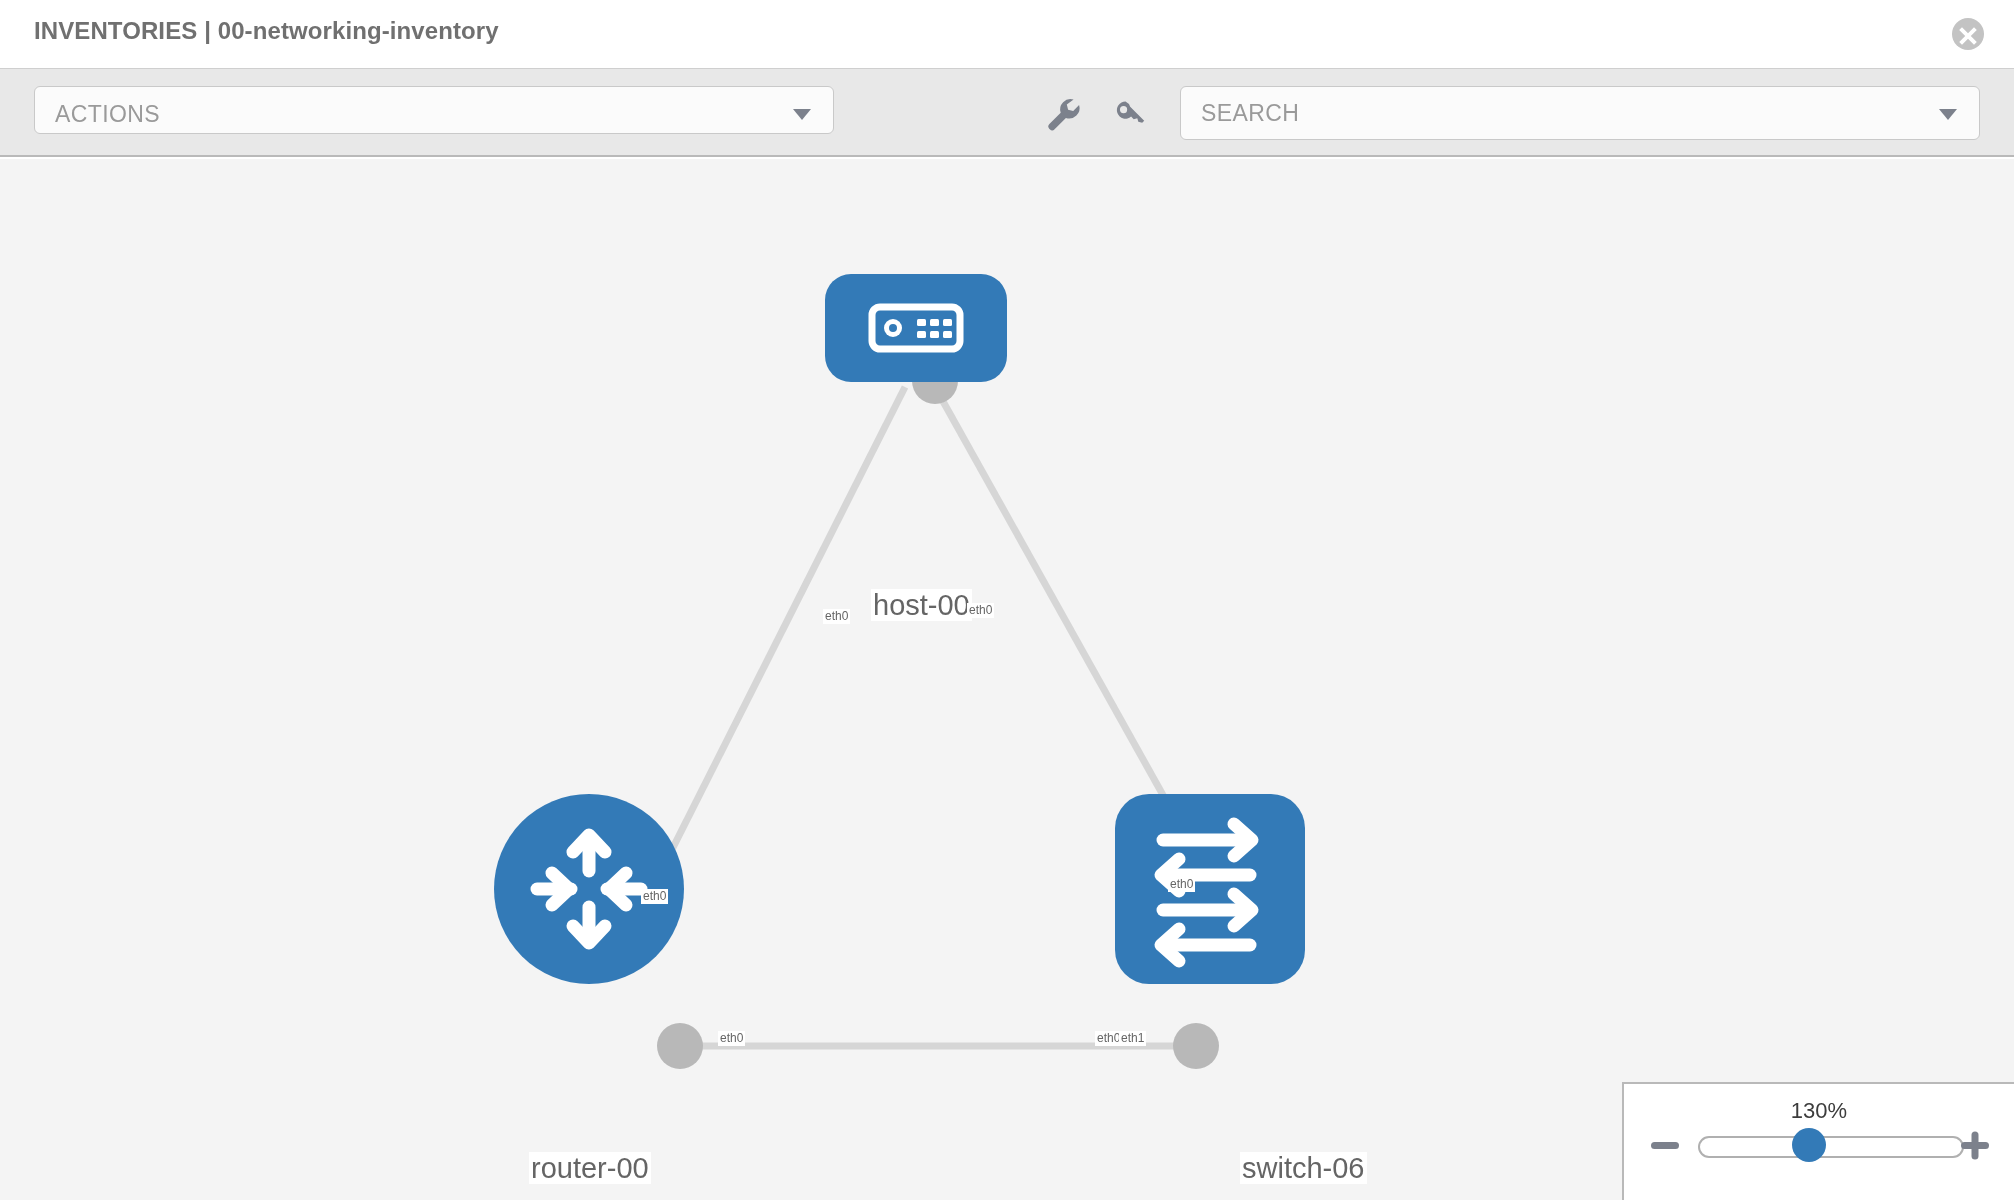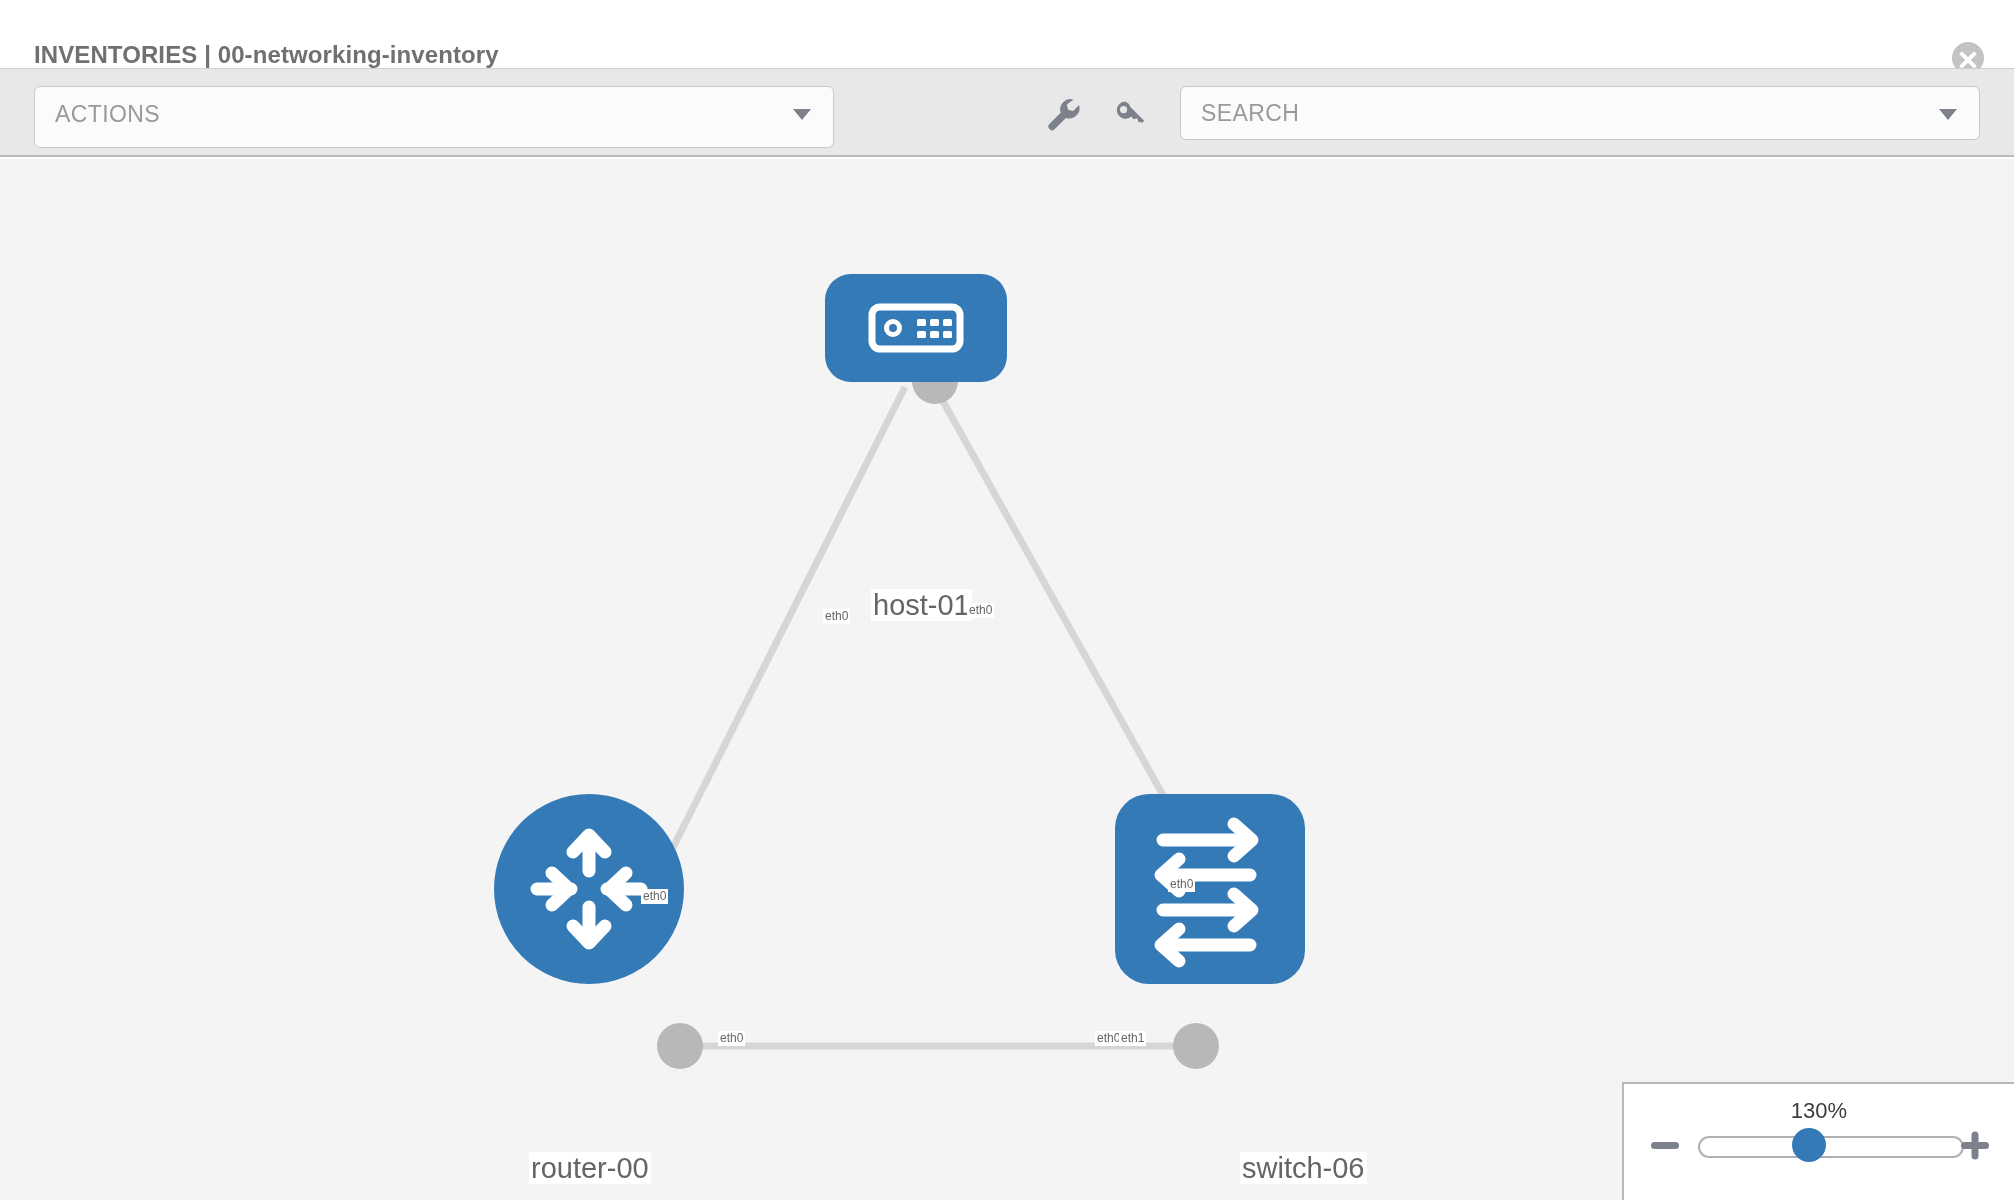--- a/index.html
+++ b/index.html
@@ -17,21 +17,20 @@
   }
 
   
   .header {
     position: absolute;
     left: 0; top: 0;
     width: 2014px;
     height: 68px;
     background: #ffffff;
     box-sizing: border-box;
-    margin-top: 24px;
   }
   .header-title {
     position: absolute;
     left: 34px;
     top: 17px;
     font-size: 24px;
     font-weight: bold;
     color: #707070;
     letter-spacing: 0.1px;
     white-space: nowrap;
@@ -57,21 +56,21 @@
     background: #e8e8e8;
     border-top: 1px solid #cfcfcf;
     border-bottom: 2px solid #b9b9b9;
     box-sizing: border-box;
   }
   .actions-select {
     position: absolute;
     left: 34px;
     top: 17px;
     width: 800px;
-    height: 62px;
+    height: 48px;
     background: #fbfbfb;
     border: 1px solid #c9c9c9;
     border-radius: 6px;
     box-sizing: border-box;
     cursor: pointer;
   }
   .actions-label {
     position: absolute;
     left: 20px;
     top: 14px;
@@ -316,21 +315,21 @@
 
         <line x1="1163" y1="751" x2="1250" y2="751"></line>
         <polyline points="1234,735 1252,751 1234,767"></polyline>
 
         <line x1="1250" y1="786" x2="1163" y2="786"></line>
         <polyline points="1179,770 1161,786 1179,802"></polyline>
       </g>
     </g>
   </svg>
 
-  <div class="node-label big" style="left:871px; top:430px;">host-01</div>
+  <div class="node-label big" style="left:871px; top:430px;">host-00</div>
   <div class="node-label big" style="left:529px; top:993px;">router-00</div>
   <div class="node-label big" style="left:1240px; top:993px;">switch-06</div>
 
   <div class="node-label small" style="left:823px; top:450px;">eth0</div>
   <div class="node-label small" style="left:967px; top:444px;">eth0</div>
   <div class="node-label small" style="left:641px; top:730px;">eth0</div>
   <div class="node-label small" style="left:1168px; top:718px;">eth0</div>
   <div class="node-label small" style="left:718px; top:872px;">eth0</div>
   <div class="node-label small" style="left:1095px; top:872px;">eth0</div>
   <div class="node-label small" style="left:1119px; top:872px;">eth1</div>

